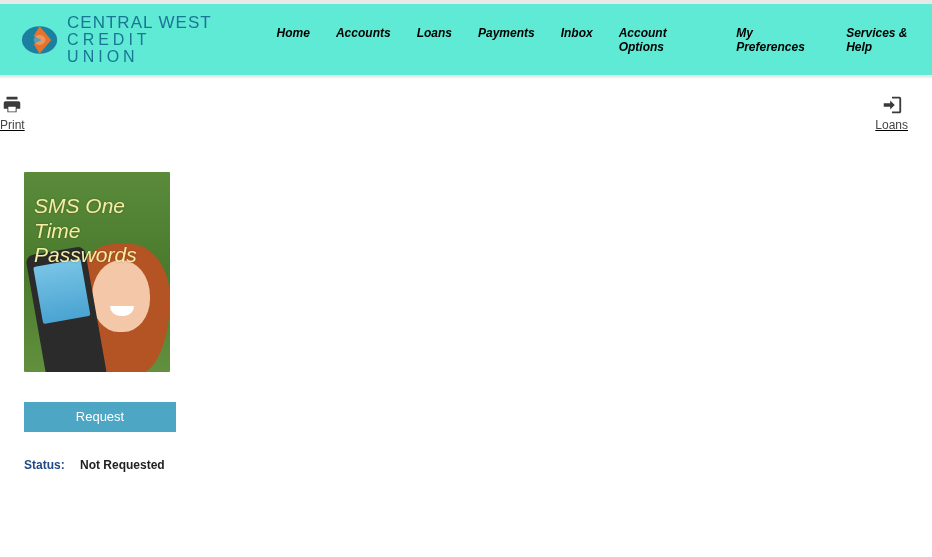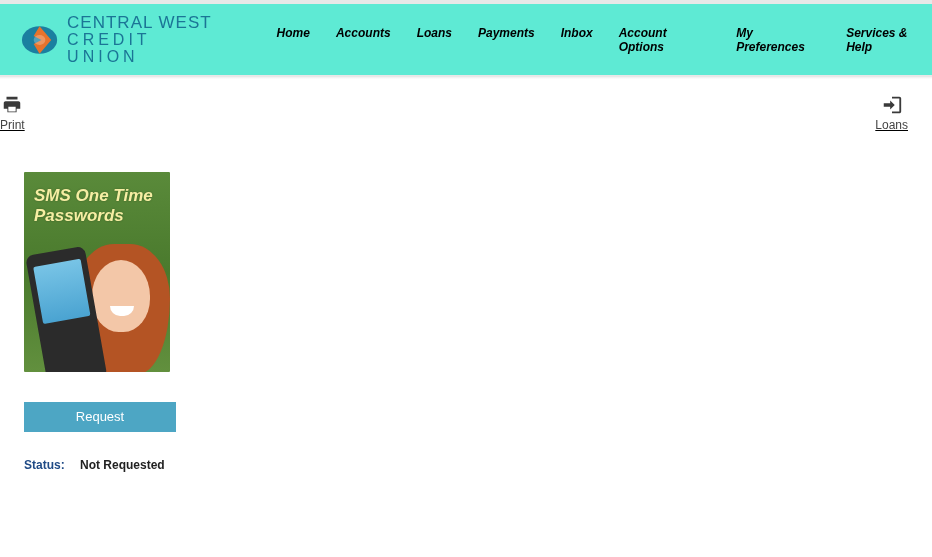--- a/index.html
+++ b/index.html
@@ -64,24 +64,24 @@
 
     .promo {
       width: 146px;
       height: 200px;
       background: linear-gradient(#5a8a3a, #4a7a2d 50%, #62903e);
       position: relative;
       overflow: hidden;
       border-radius: 1px;
     }
     .promo-title {
-      position: absolute; top: 14px; left: 10px;
+      position: absolute; top: 22px; left: 10px;
       color: #f6eea3;
-      font-size: 17px;
-      font-weight: bold;
+      font-size: 21px;
+      font-weight: normal;
       font-style: italic;
       line-height: 1.15;
       text-shadow: 0 0 2px rgba(0,0,0,.3);
       z-index: 3;
     }
     .phone {
       position: absolute; left: 12px; bottom: -8px; width: 60px; height: 130px;
       background: #2b2b2b; border-radius: 8px 8px 4px 4px; transform: rotate(-10deg);
       z-index: 2;
     }

